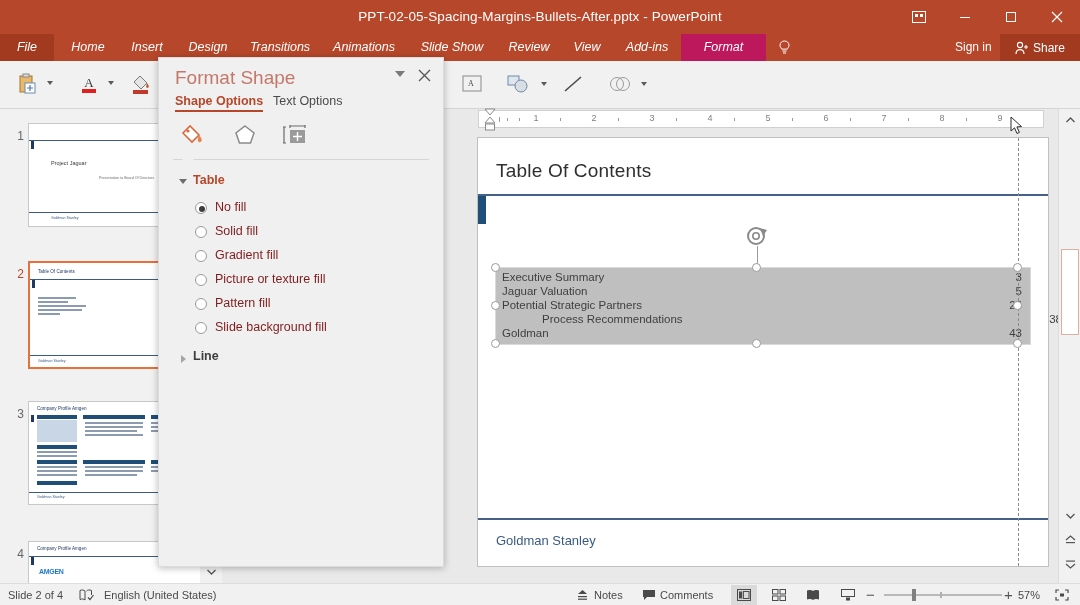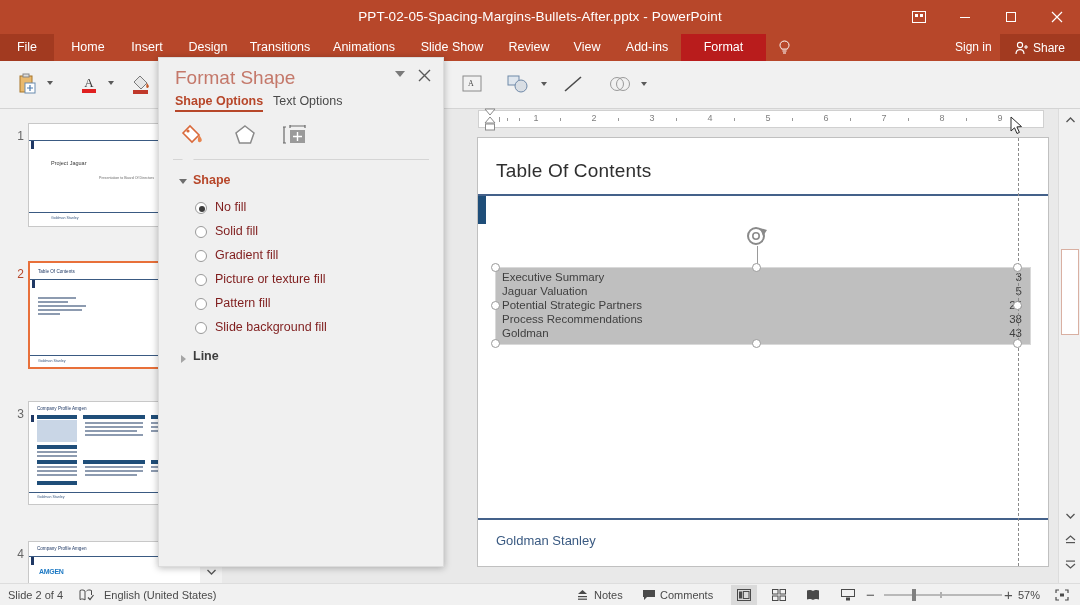--- a/index.html
+++ b/index.html
@@ -32,24 +32,24 @@
   }
   .win-btn svg { display: block; }
 
   
   .ribbon-tabs {
     position: absolute; top: 34px; left: 0; width: 1080px; height: 27px;
     background: #b7472a;
   }
   .rtab {
     position: absolute; top: 0; height: 27px; line-height: 27px;
-    color: #fff; font-size: 12.5px; text-align: center; white-space: nowrap;
+    color: #fff; font-size: 12.5px; text-align: center; white-space: nowrap; font-style: italic;
   }
   .rtab.file { background: #a23a20; }
-  .rtab.active-ctx { background: #b91c1c; color: #ffffff; }
+  .rtab.active-ctx { background: #be185d; color: #ffffff; }
   .tellme {
     position: absolute; top: 0; left: 778px; height: 27px; line-height: 27px;
     color: #fff; font-size: 12px; white-space: nowrap;
   }
   .bulb { position: absolute; left: 778px; top: 6px; }
   .signin {
     position: absolute; top: 0; left: 955px; height: 27px; line-height: 27px;
     color: #fff; font-size: 12px; white-space: nowrap;
   }
   .share {
@@ -579,21 +579,21 @@
         <span class="toc-pg">3</span>
       </div>
       <div class="toc-row" style="top:17px;">
         <span class="toc-name">Jaguar Valuation</span>
         <span class="toc-pg">5</span>
       </div>
       <div class="toc-row" style="top:31px;">
         <span class="toc-name">Potential Strategic Partners</span>
         <span class="toc-pg">25</span>
       </div>
-      <div class="toc-row" style="top:45px;">
+      <div class="toc-row" style="top:45px;margin-left:40px;">
         <span class="toc-name">Process Recommendations</span>
         <span class="toc-pg">38</span>
       </div>
       <div class="toc-row" style="top:59px;">
         <span class="toc-name">Goldman</span>
         <span class="toc-pg">43</span>
       </div>
     </div>
 
     <div class="handle" style="left:13px;top:125px;"></div>
@@ -668,21 +668,21 @@
           <path d="M11 6 H26 M11 5 V8 M26 5 V8" stroke="#6a6a6a" stroke-width="1.2"></path>
           <rect x="11" y="10" width="15" height="13" fill="#9a9a9a"></rect>
           <path d="M18.5 12 v9 M14 16.5 h9" stroke="#fff" stroke-width="1.4"></path>
         </svg>
       </div>
     </div>
     <div class="fp-sel-arrow"></div>
     <div class="fp-divider"></div>
 
     <div class="tri-down" style="left:20px;top:121px;"></div>
-    <div class="fp-section" style="left:34px;top:115px;">Shape</div>
+    <div class="fp-section" style="left:34px;top:115px;">Table</div>
 
     <div class="radio-row" style="top:141px;">
       <span class="radio on"></span>
       <span class="radio-lbl">No fill</span>
     </div>
     <div class="radio-row" style="top:165px;">
       <span class="radio"></span>
       <span class="radio-lbl">Solid fill</span>
     </div>
     <div class="radio-row" style="top:189px;">

